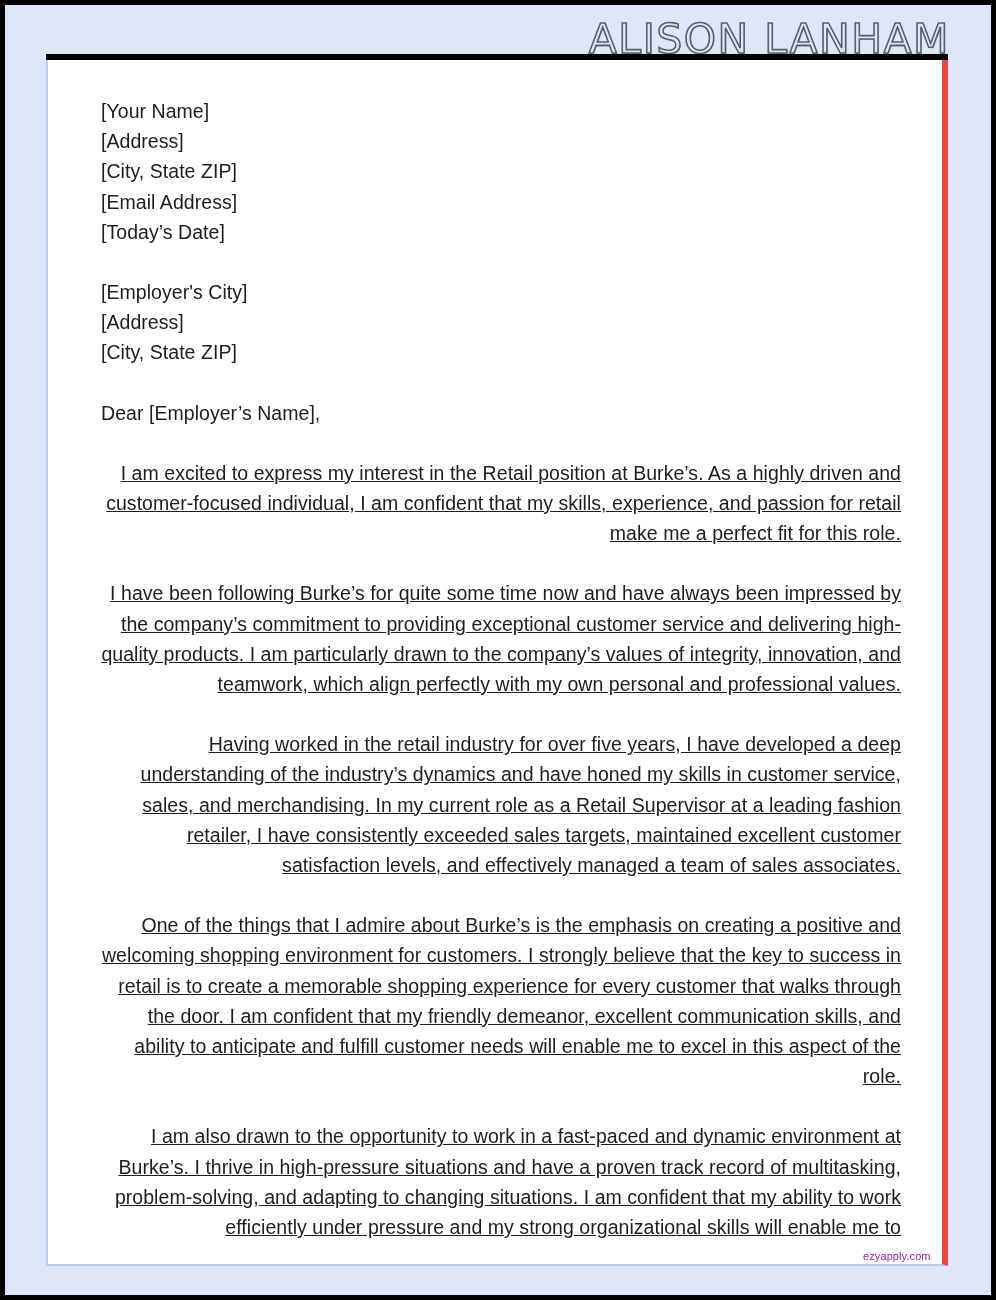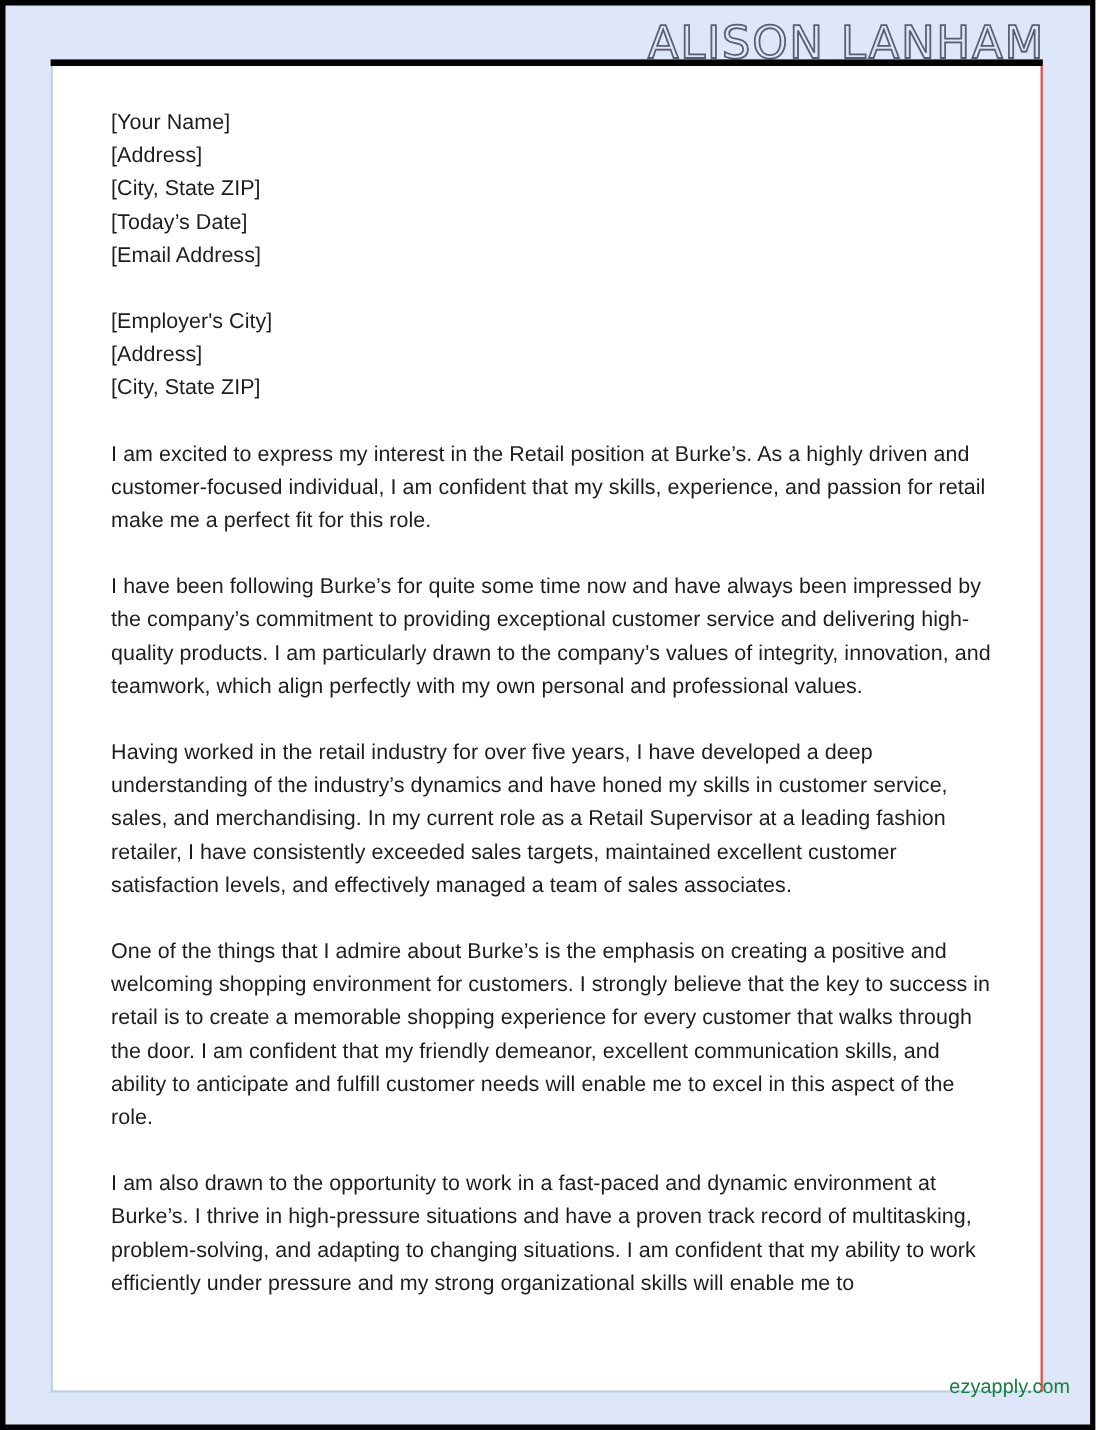--- a/index.html
+++ b/index.html
@@ -60,21 +60,21 @@
 
   
   .page {
     position: absolute;
     left: 41px;       
     top: 55px;        
     width: 902px;
     height: 1206px;   
     background: #ffffff;
     border-left: 2px solid #b9cdee;
-    border-right: 2px solid #ef4444;
+    border-right: 6px solid #ef4444;
     border-bottom: 2px solid #b9cdee;
     box-sizing: border-box;
     overflow: visible;
   }
 
   
   .letter {
     position: absolute;
     left: 53px;      
     top: 36px;
@@ -91,35 +91,36 @@
     margin: 0 0 30px 0;
   }
 
   .addr-line {
     display: block;
     white-space: nowrap;
   }
 
   .para {
     margin: 0 0 30px 0;
-    text-align: left;
+    text-align: right;
+    text-decoration: underline;
   }
 
   .salutation {
     margin: 0 0 30px 0;
   }
 
   
   .watermark {
     position: absolute;
     left: 858px;
     top: 1245px;
     font-family: "Liberation Sans", sans-serif;
-    font-size: 18px;
-    color: #15803d;
+    font-size: 11px;
+    color: #a21caf;
     white-space: nowrap;
     letter-spacing: 0.1px;
   }
 </style>
 </head>
 <body>
 
 <div class="screen">
   <div class="canvas">
 
@@ -127,30 +128,31 @@
 
     <div class="header-rule"></div>
 
     <div class="page">
       <div class="letter">
 
         <div class="block">
           <span class="addr-line">[Your Name]</span>
           <span class="addr-line">[Address]</span>
           <span class="addr-line">[City, State ZIP]</span>
+          <span class="addr-line">[Email Address]</span>
           <span class="addr-line">[Today’s Date]</span>
-          <span class="addr-line">[Email Address]</span>
         </div>
 
         <div class="block">
           <span class="addr-line">[Employer's City]</span>
           <span class="addr-line">[Address]</span>
           <span class="addr-line">[City, State ZIP]</span>
         </div>
 
+        <p class="salutation">Dear [Employer’s Name],</p>
 
         <p class="para">I am excited to express my interest in the Retail position at Burke’s. As a highly driven and customer-focused individual, I am confident that my skills, experience, and passion for retail make me a perfect fit for this role.</p>
         <p class="para">I have been following Burke’s for quite some time now and have always been impressed by the company’s commitment to providing exceptional customer service and delivering high-quality products. I am particularly drawn to the company’s values of integrity, innovation, and teamwork, which align perfectly with my own personal and professional values.</p>
         <p class="para">Having worked in the retail industry for over five years, I have developed a deep understanding of the industry’s dynamics and have honed my skills in customer service, sales, and merchandising. In my current role as a Retail Supervisor at a leading fashion retailer, I have consistently exceeded sales targets, maintained excellent customer satisfaction levels, and effectively managed a team of sales associates.</p>
         <p class="para">One of the things that I admire about Burke’s is the emphasis on creating a positive and welcoming shopping environment for customers. I strongly believe that the key to success in retail is to create a memorable shopping experience for every customer that walks through the door. I am confident that my friendly demeanor, excellent communication skills, and ability to anticipate and fulfill customer needs will enable me to excel in this aspect of the role.</p>
         <p class="para">I am also drawn to the opportunity to work in a fast-paced and dynamic environment at Burke’s. I thrive in high-pressure situations and have a proven track record of multitasking, problem-solving, and adapting to changing situations. I am confident that my ability to work efficiently under pressure and my strong organizational skills will enable me to</p>
 
       </div>
     </div>
 

